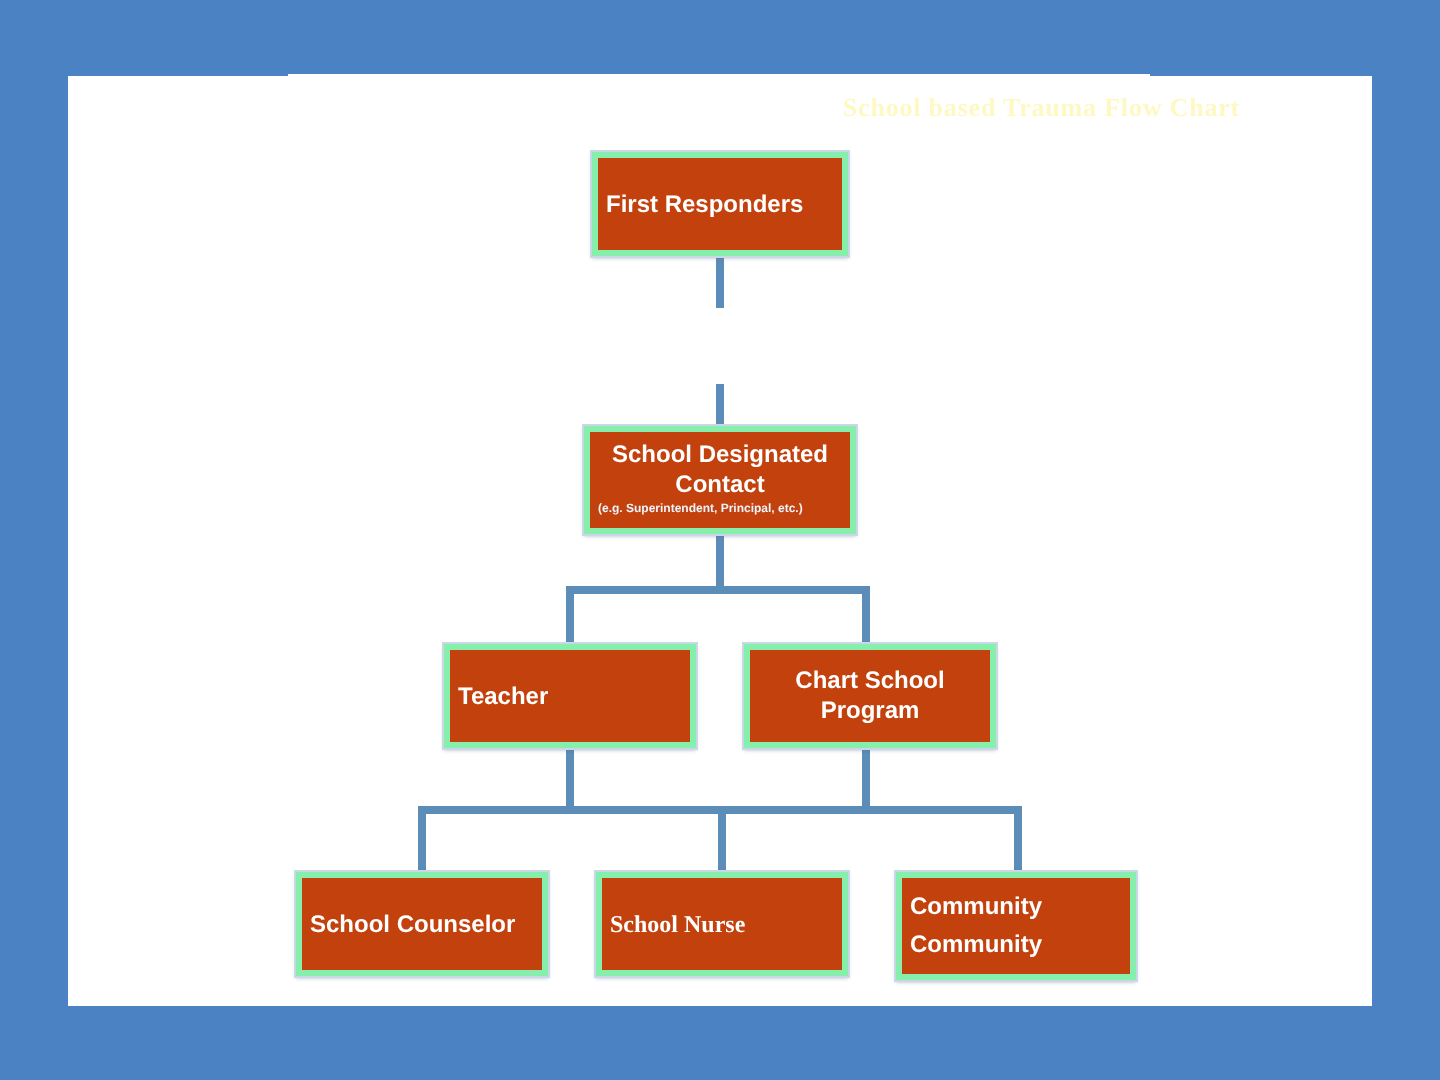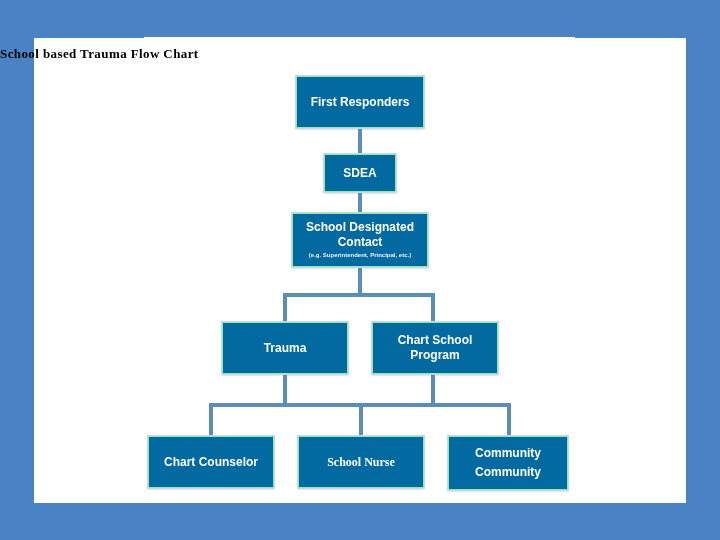--- a/index.html
+++ b/index.html
@@ -43,45 +43,45 @@
     top: 33px;
     width: 111px;
     height: 5px;
     background: #4b82c3;
   }
   #chart-title {
     position: absolute;
     left: 0;
     top: 46px;
     width: 620px;
-    text-align: left;
+    text-align: right;
     font-family: "Liberation Serif", serif;
     font-weight: bold;
     font-size: 13px;
-    color: #000000;
+    color: #fef9c3;
     letter-spacing: 0.4px;
   }
   
   .conn {
     position: absolute;
     background: #5b8db8;
   }
   .conn-v { width: 4px; }
   .conn-h { height: 4px; }
   
   .node {
     position: absolute;
     box-sizing: border-box;
-    background: #0369a1;
-    border: 1px solid #86efac;
+    background: #c2410c;
+    border: 3px solid #86efac;
     outline: 1px solid #c9d7e6;
     box-shadow: 0 1px 2px rgba(80,100,120,0.45);
     display: flex;
     flex-direction: column;
-    align-items: center;
+    align-items: flex-start;
     justify-content: center;
     text-align: center;
     color: #ffffff;
     font-family: "Liberation Sans", sans-serif;
     font-weight: bold;
     font-size: 12px;
     line-height: 1.25;
     padding: 2px 4px;
   }
   .node .sub {
@@ -126,39 +126,36 @@
   <div class="conn conn-v" style="left:431px; top:374px; height:29px;"></div>
   <div class="conn conn-h" style="left:209px; top:403px; width:302px;"></div>
   <div class="conn conn-v" style="left:209px; top:403px; height:33px;"></div>
   <div class="conn conn-v" style="left:359px; top:403px; height:33px;"></div>
   <div class="conn conn-v" style="left:507px; top:403px; height:33px;"></div>
 
   <div class="node" id="node-first-responders">
     <span>First Responders</span>
   </div>
 
-  <div class="node" id="node-sdea">
-    <span>SDEA</span>
-  </div>
 
   <div class="node" id="node-contact">
     <span>School Designated Contact</span>
     <span class="sub">(e.g. Superintendent, Principal, etc.)</span>
   </div>
 
   <div class="node" id="node-teacher">
-    <span>Trauma</span>
+    <span>Teacher</span>
   </div>
 
   <div class="node" id="node-after-school">
     <span>Chart School Program</span>
   </div>
 
   <div class="node" id="node-counselor">
-    <span>Chart Counselor</span>
+    <span>School Counselor</span>
   </div>
 
   <div class="node" id="node-nurse">
     <span>School Nurse</span>
   </div>
 
   <div class="node two-line" id="node-community">
     <span>Community</span>
     <span>Community</span>
   </div>

